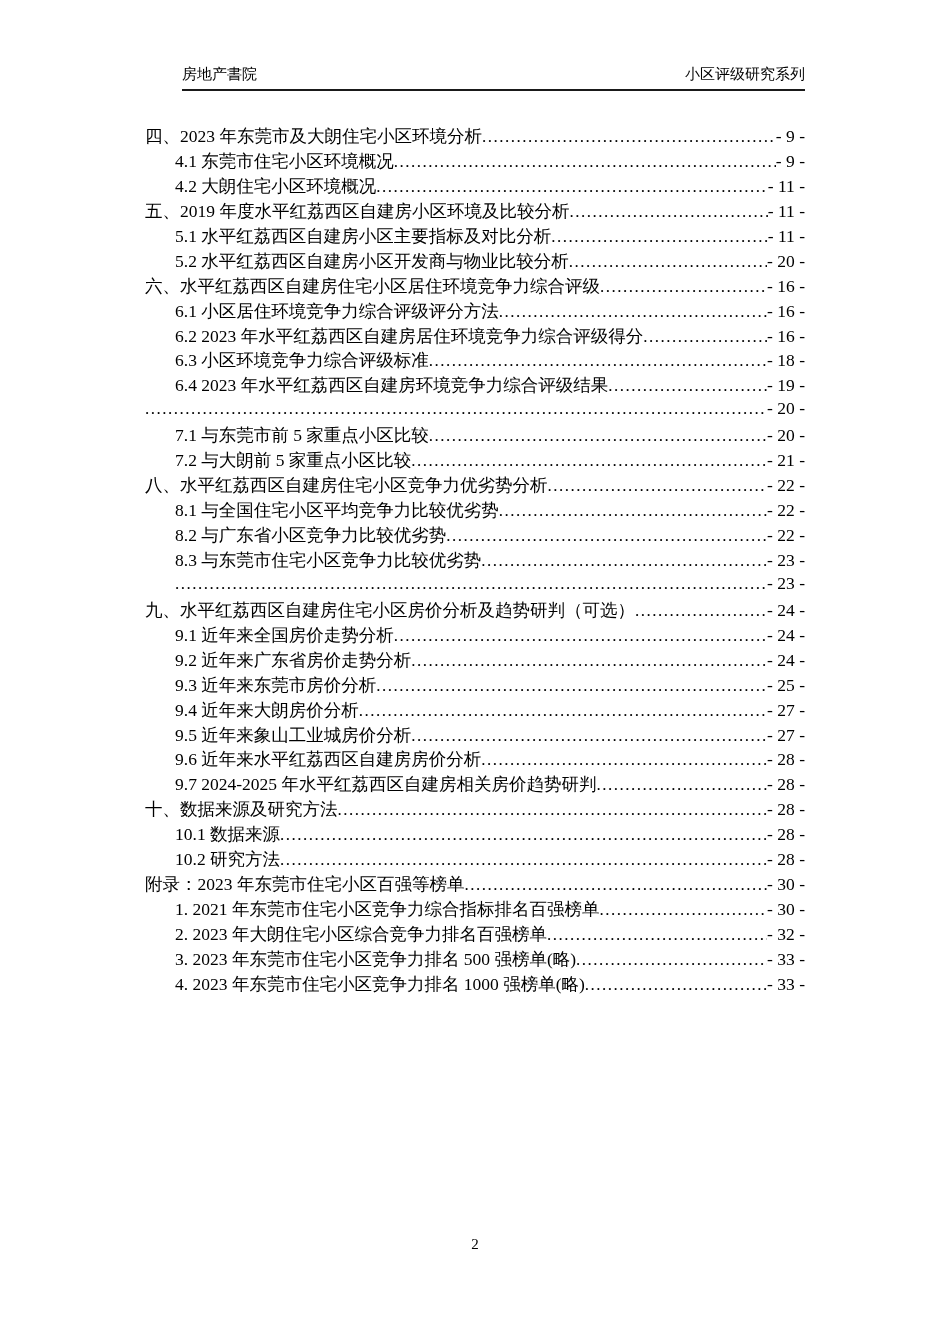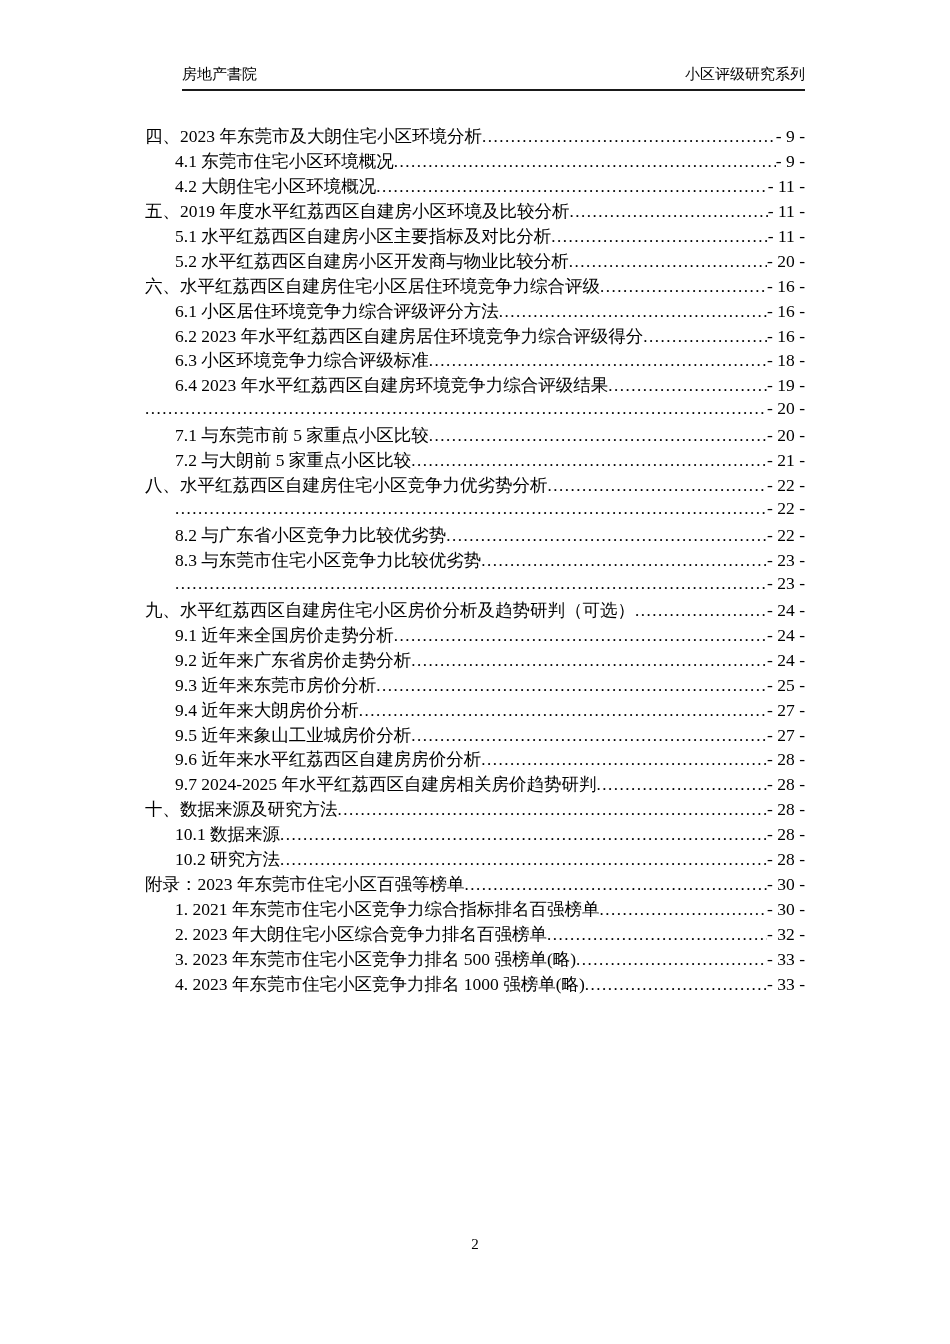--- a/index.html
+++ b/index.html
@@ -140,20 +140,21 @@
       <span class="toc-title">7.2 与大朗前 5 家重点小区比较</span>
       <span class="toc-dots"></span>
       <span class="toc-page">- 21 -</span>
     </div>
     <div class="toc-row">
       <span class="toc-title">八、水平红荔西区自建房住宅小区竞争力优劣势分析</span>
       <span class="toc-dots"></span>
       <span class="toc-page">- 22 -</span>
     </div>
     <div class="toc-row sub">
+      <span class="toc-title">8.1 与全国住宅小区平均竞争力比较优劣势</span>
       <span class="toc-dots"></span>
       <span class="toc-page">- 22 -</span>
     </div>
     <div class="toc-row sub">
       <span class="toc-title">8.2 与广东省小区竞争力比较优劣势</span>
       <span class="toc-dots"></span>
       <span class="toc-page">- 22 -</span>
     </div>
     <div class="toc-row sub">
       <span class="toc-title">8.3 与东莞市住宅小区竞争力比较优劣势</span>

